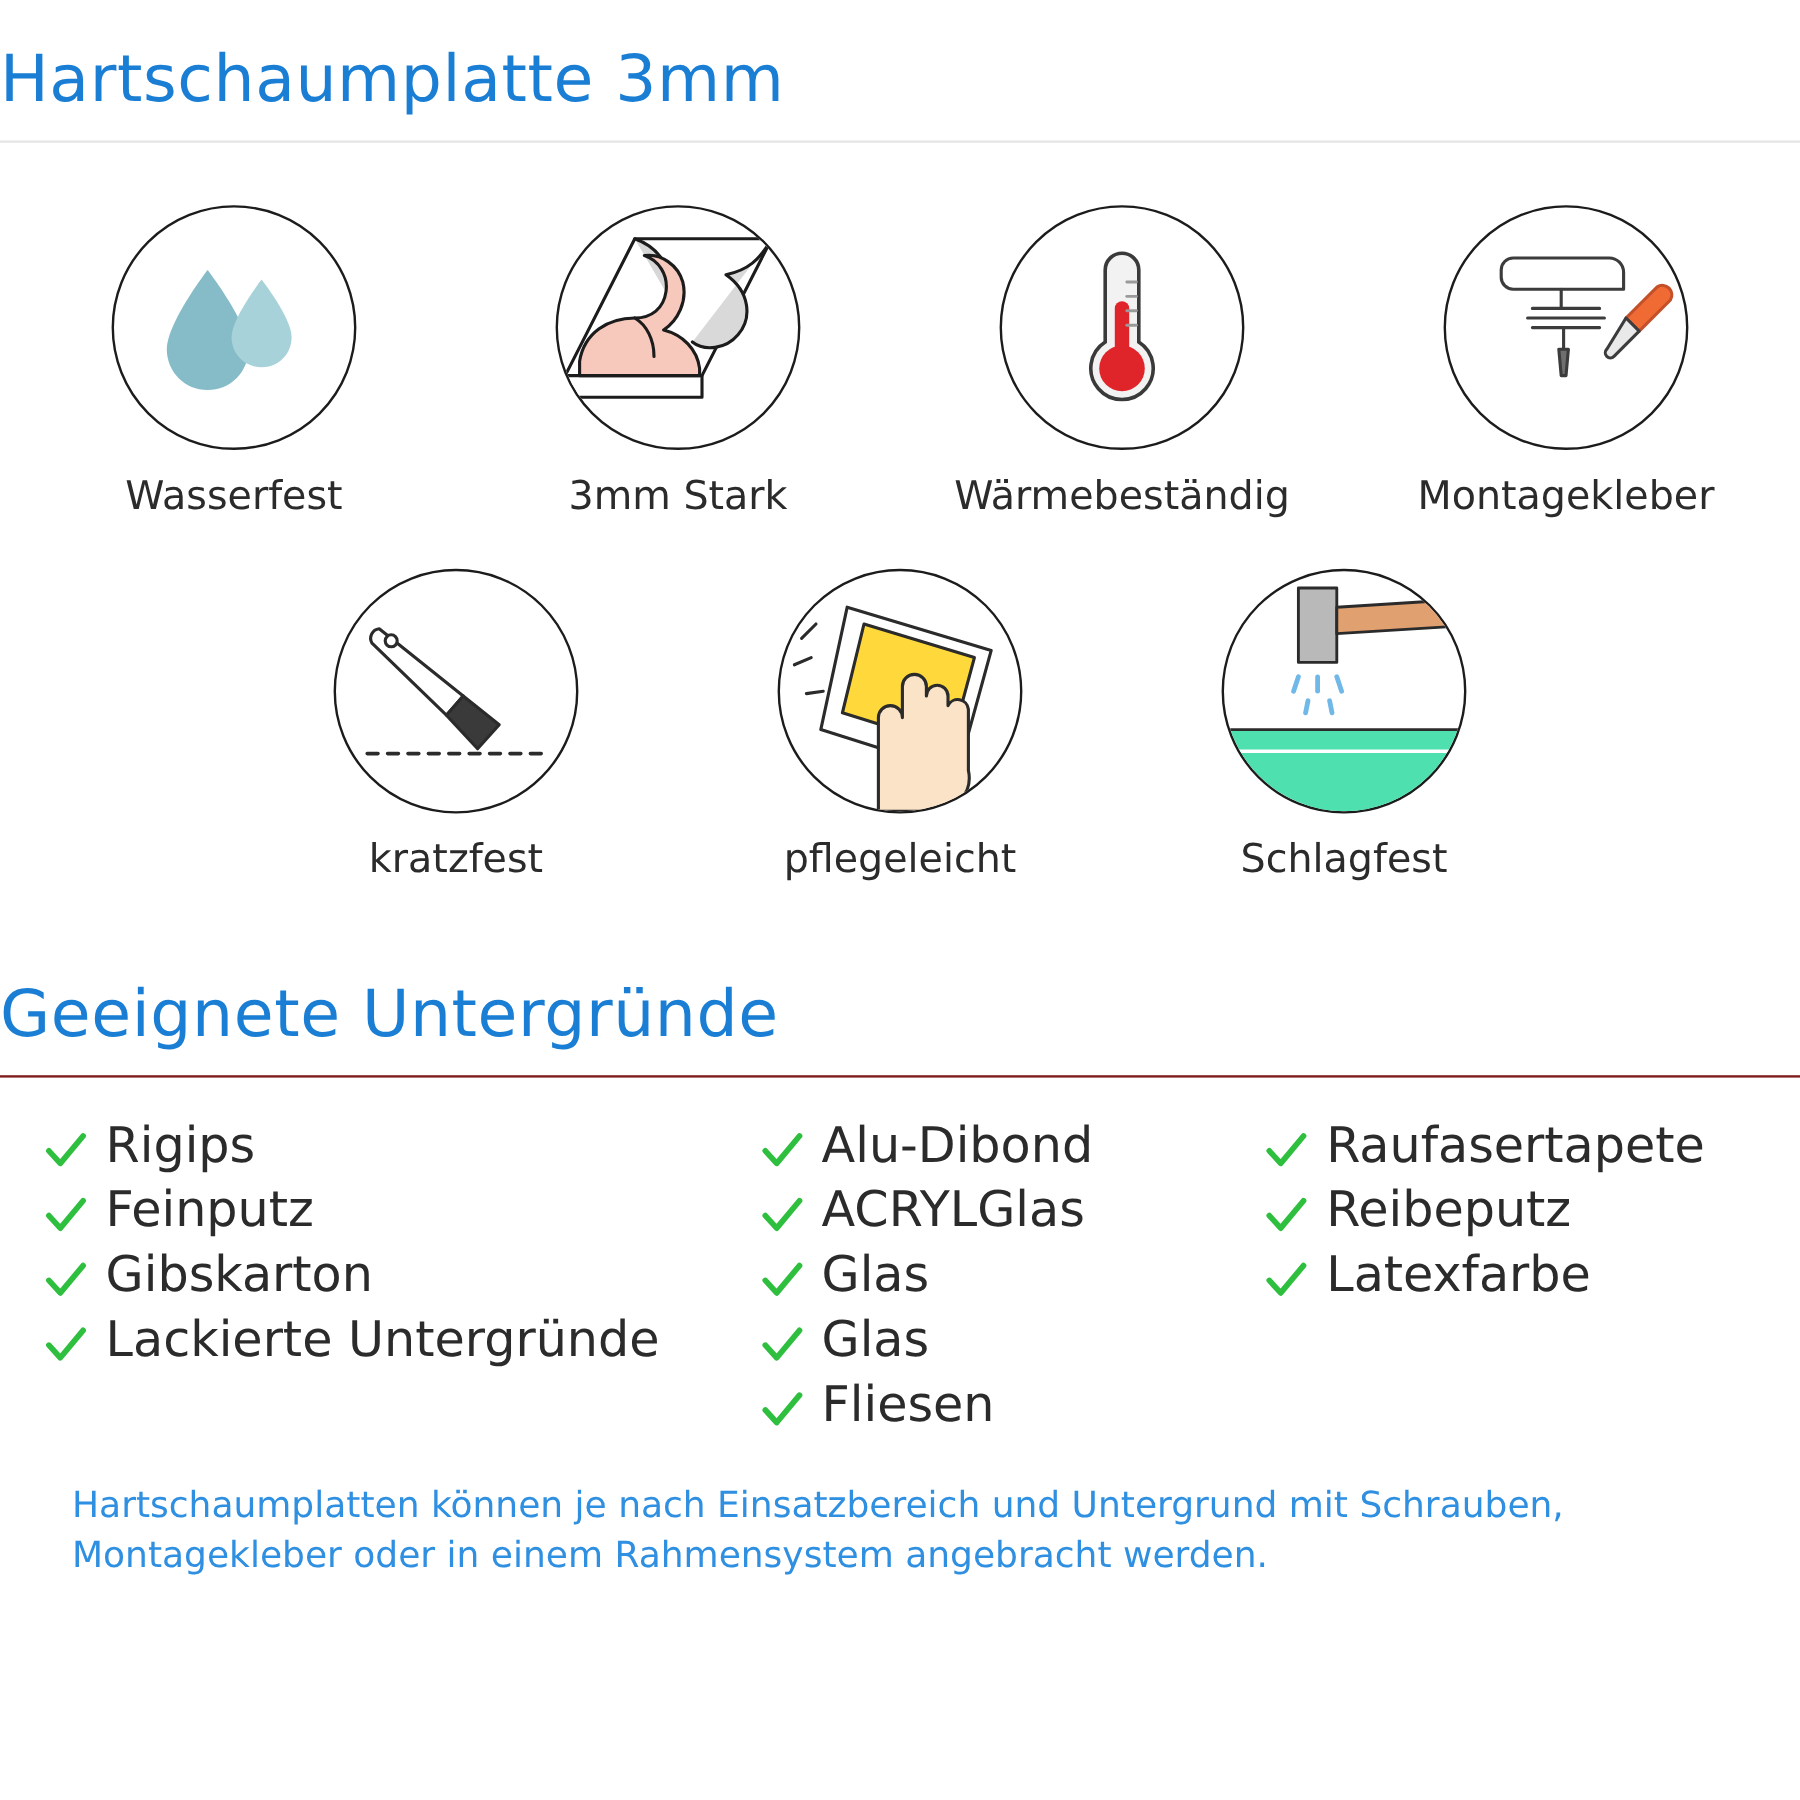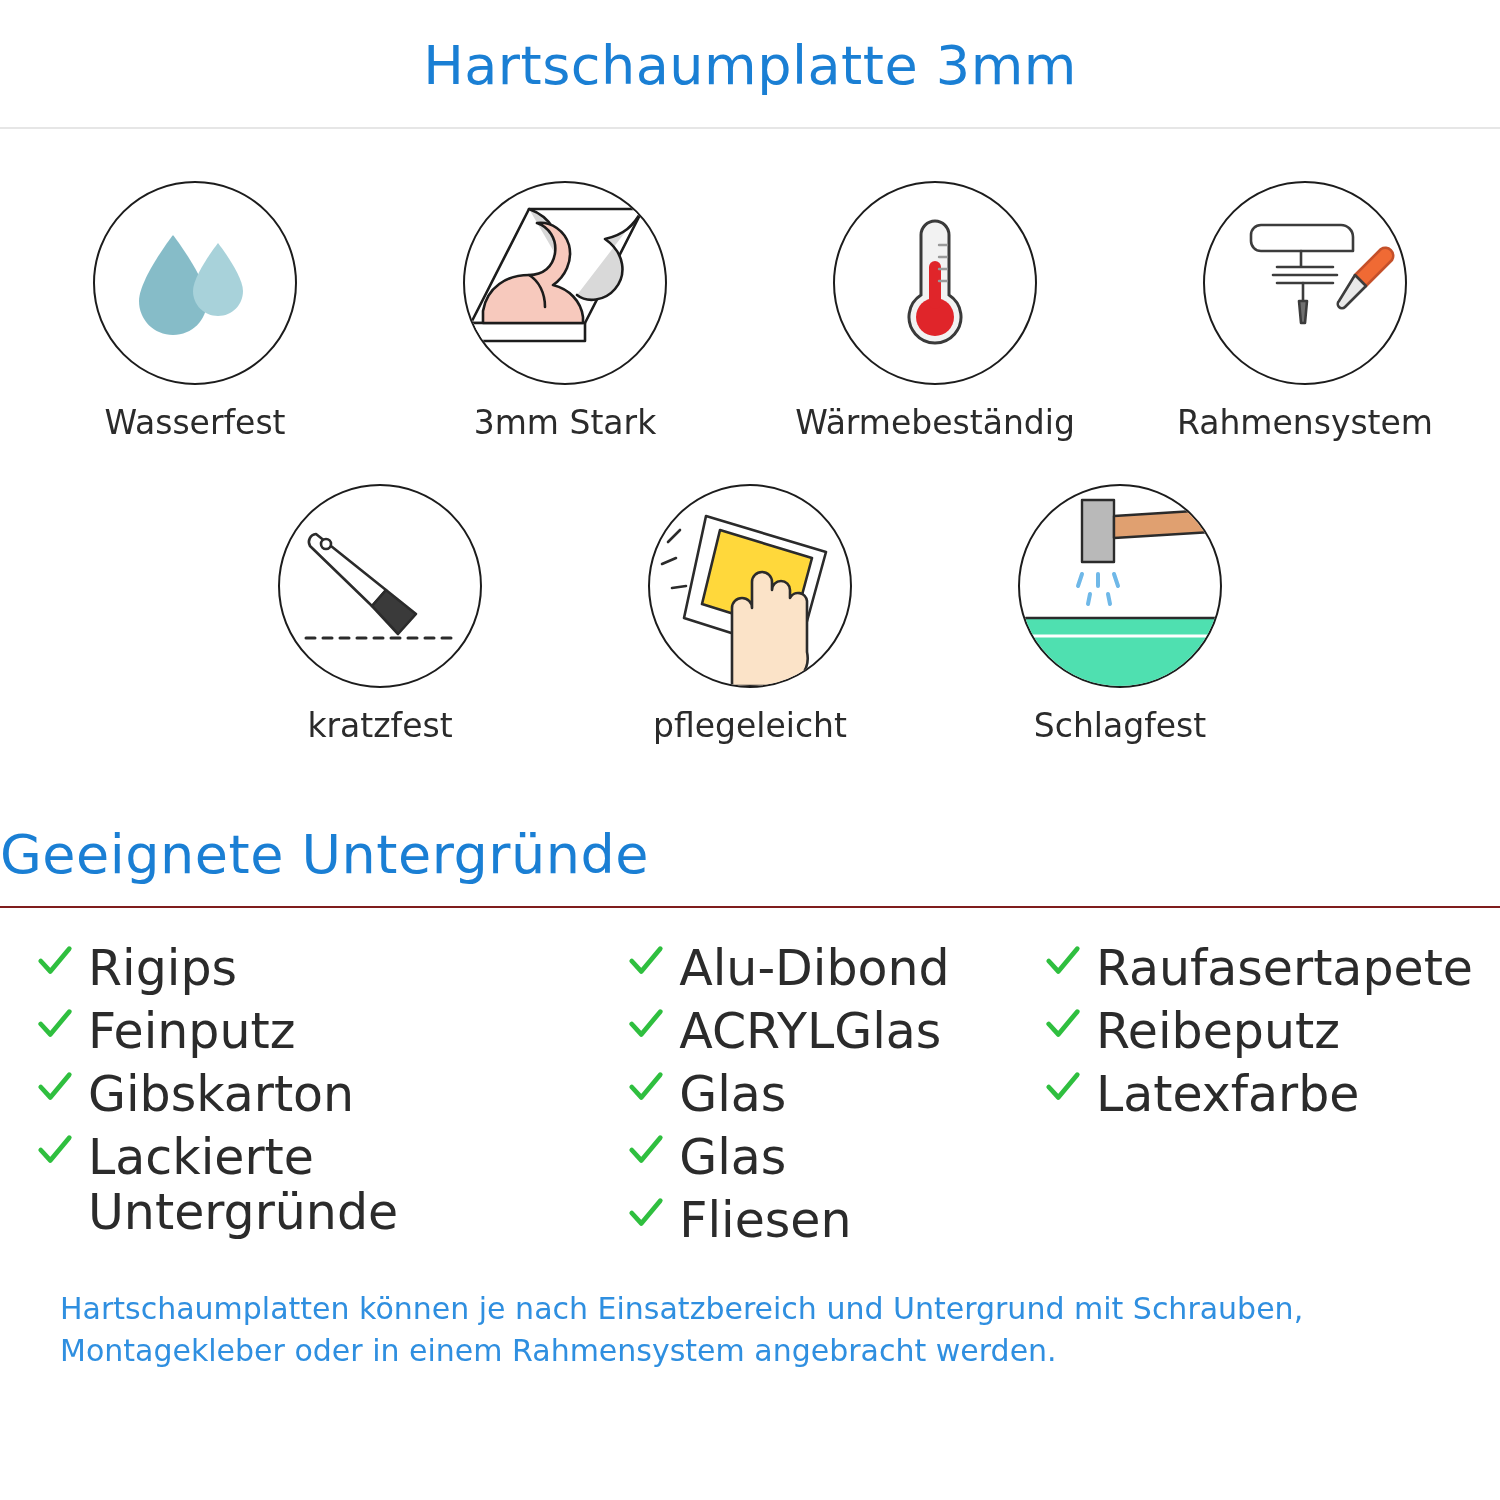--- a/index.html
+++ b/index.html
@@ -17,23 +17,23 @@
   }
   .page {
     width: 1500px;
     height: 1500px;
     display: flex;
     flex-direction: column;
   }
 
   
   .title-block {
-    text-align: center;
+    text-align: left;
     padding-top: 34px;
-    padding-bottom: 30px;
+    padding-bottom: 20px;
     border-bottom: 2px solid #e6e6e6;
   }
   .title {
     font-size: 54px;
     color: #1a7fd4;
     font-weight: 400;
     letter-spacing: 0.5px;
   }
 
   
@@ -91,23 +91,23 @@
   .col {
     display: flex;
     flex-direction: column;
     gap: 8px;
   }
   .col1 { width: 610px; }
   .col2 { width: 430px; }
   .col3 { width: 420px; }
   .sub-item {
     display: flex;
-    align-items: flex-start;
+    align-items: flex-end;
     gap: 14px;
-    font-size: 49px;
+    font-size: 41px;
     color: #2b2b2b;
     line-height: 1.12;
   }
   .check {
     flex: 0 0 auto;
     width: 38px;
     height: 38px;
     display: block;
   }
 
@@ -187,21 +187,21 @@
             <g stroke="#3c3c3c" stroke-width="2.6" fill="#ffffff" stroke-linejoin="round" stroke-linecap="round">
               <path d="M56 42 L136 42 a12 12 0 0 1 12 12 L148 68 L56 68 a10 10 0 0 1 -10 -10 L46 52 a10 10 0 0 1 10 -10 Z"></path>
               <path d="M96 68 L96 84 M72 84 L128 84 M68 92 L132 92 M72 100 L128 100"></path>
               <path d="M98 100 L98 118 M94 118 L102 118 L100 140 L96 140 Z" fill="#6f6f6f"></path>
 
               <path d="M150 92 L176 66 a8 8 0 0 1 11 11 L161 103 Z" fill="#f06a34" stroke="#c4502a"></path>
               <path d="M150 92 L161 103 L140 124 a4 4 0 0 1 -6 -6 Z" fill="#e9e9e9"></path>
             </g>
           </svg>
         </div>
-        <div class="feat-label">Rahmensystem</div>
+        <div class="feat-label">Montagekleber</div>
       </div>
 
     </div>
 
     <div class="feat-row row2">
 
       <div class="feat">
         <div class="circle">
           <svg viewBox="0 0 200 200" width="200" height="200">
             <g stroke="#2b2b2b" stroke-width="2.6" fill="#ffffff" stroke-linejoin="round" stroke-linecap="round">

